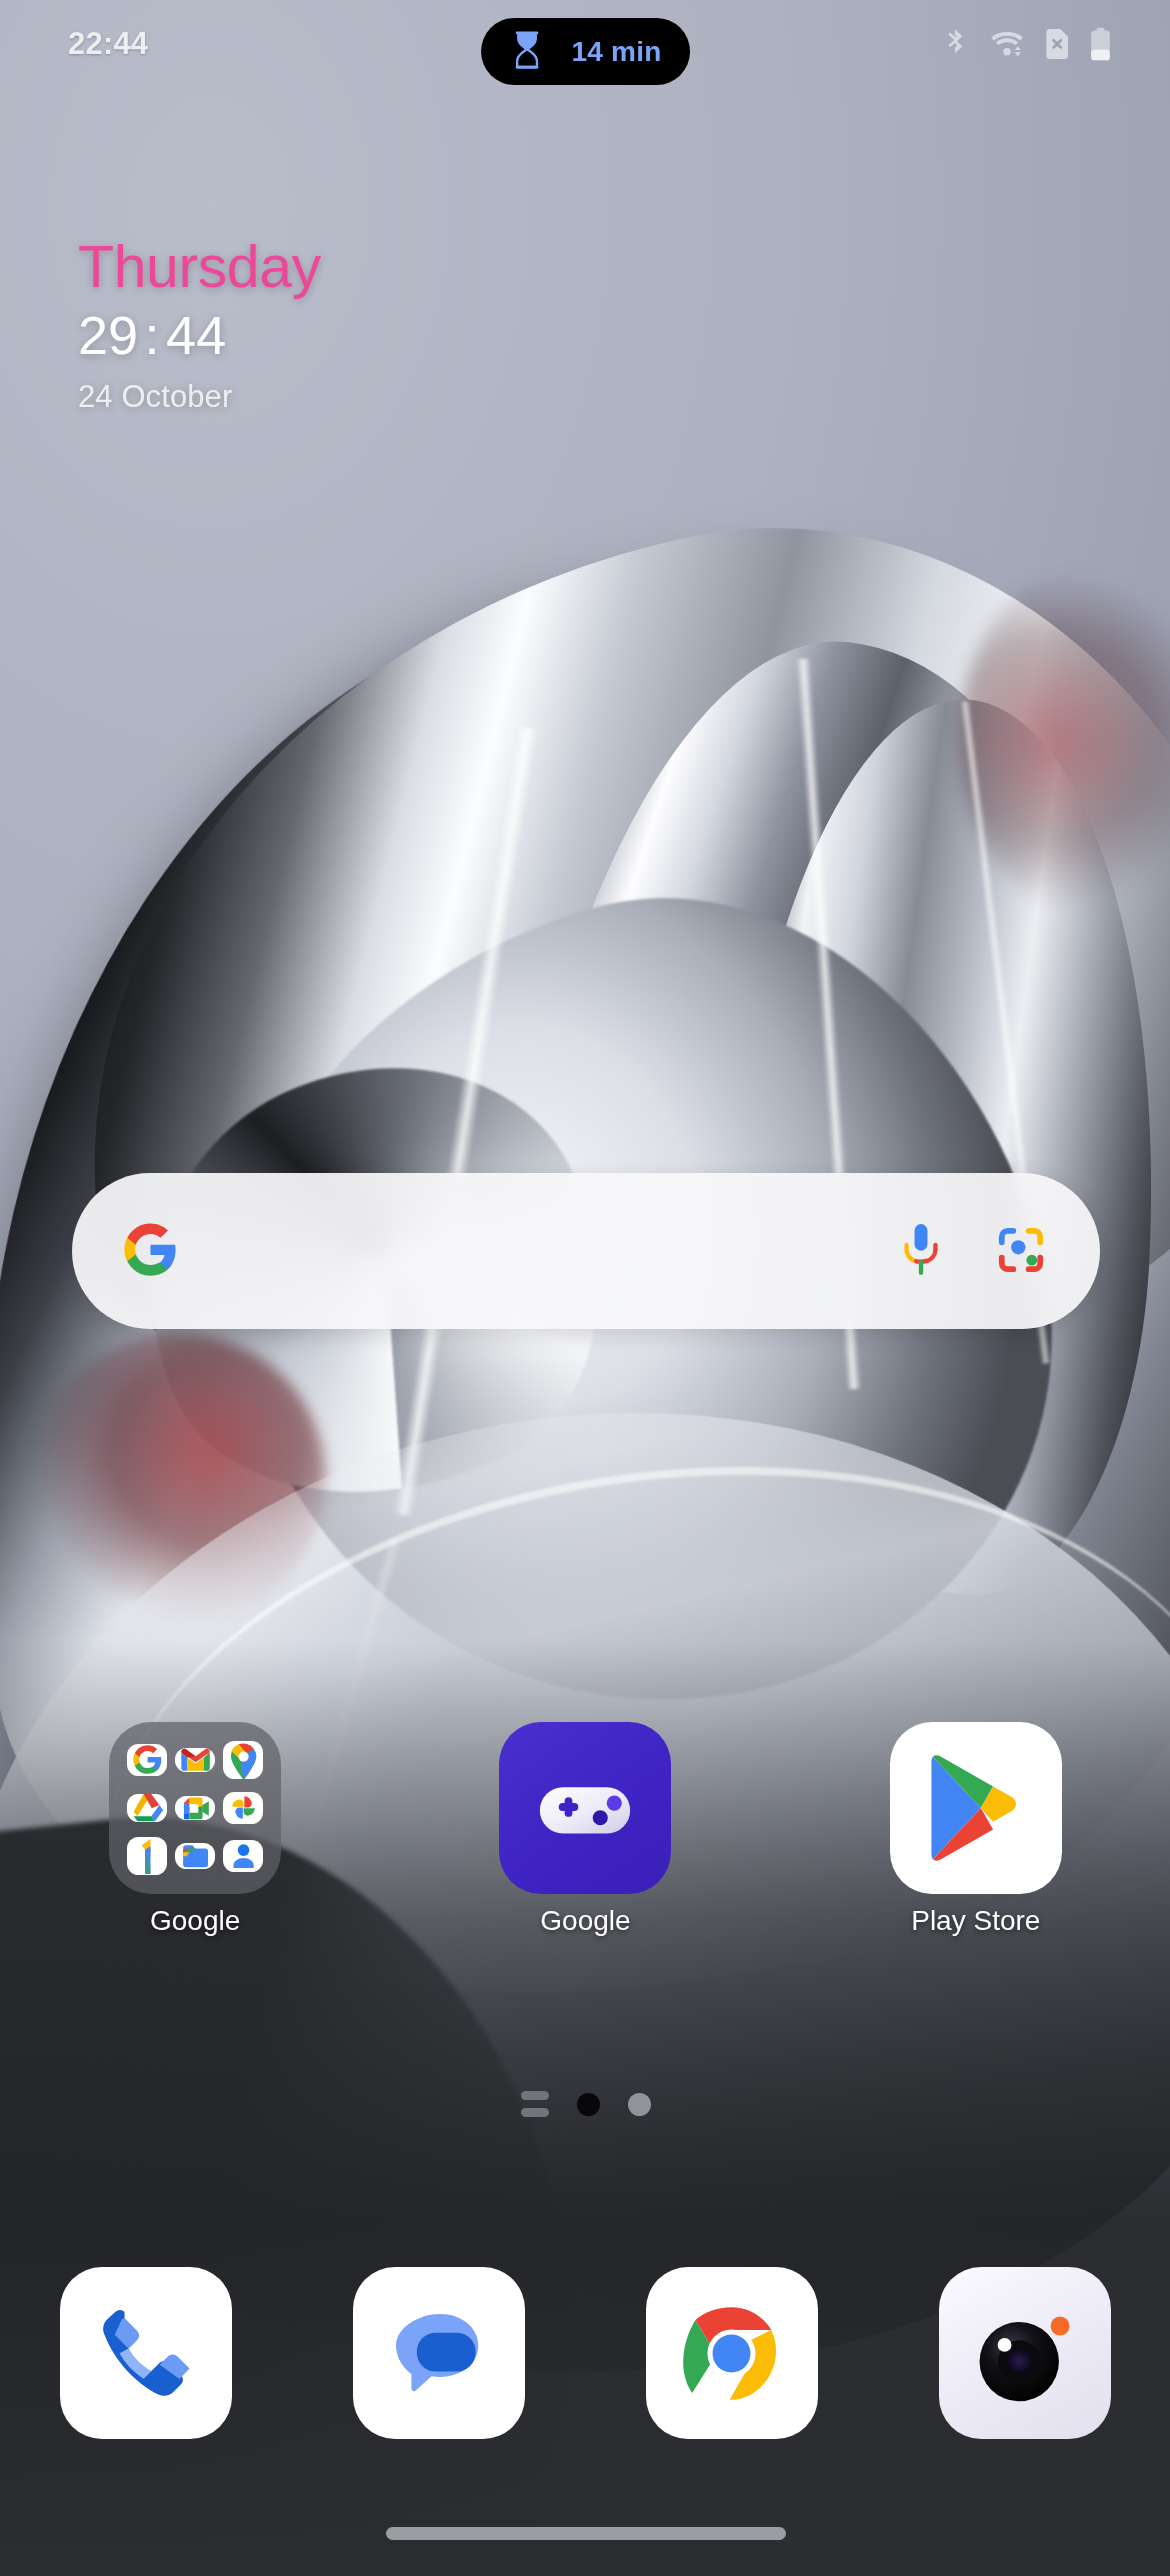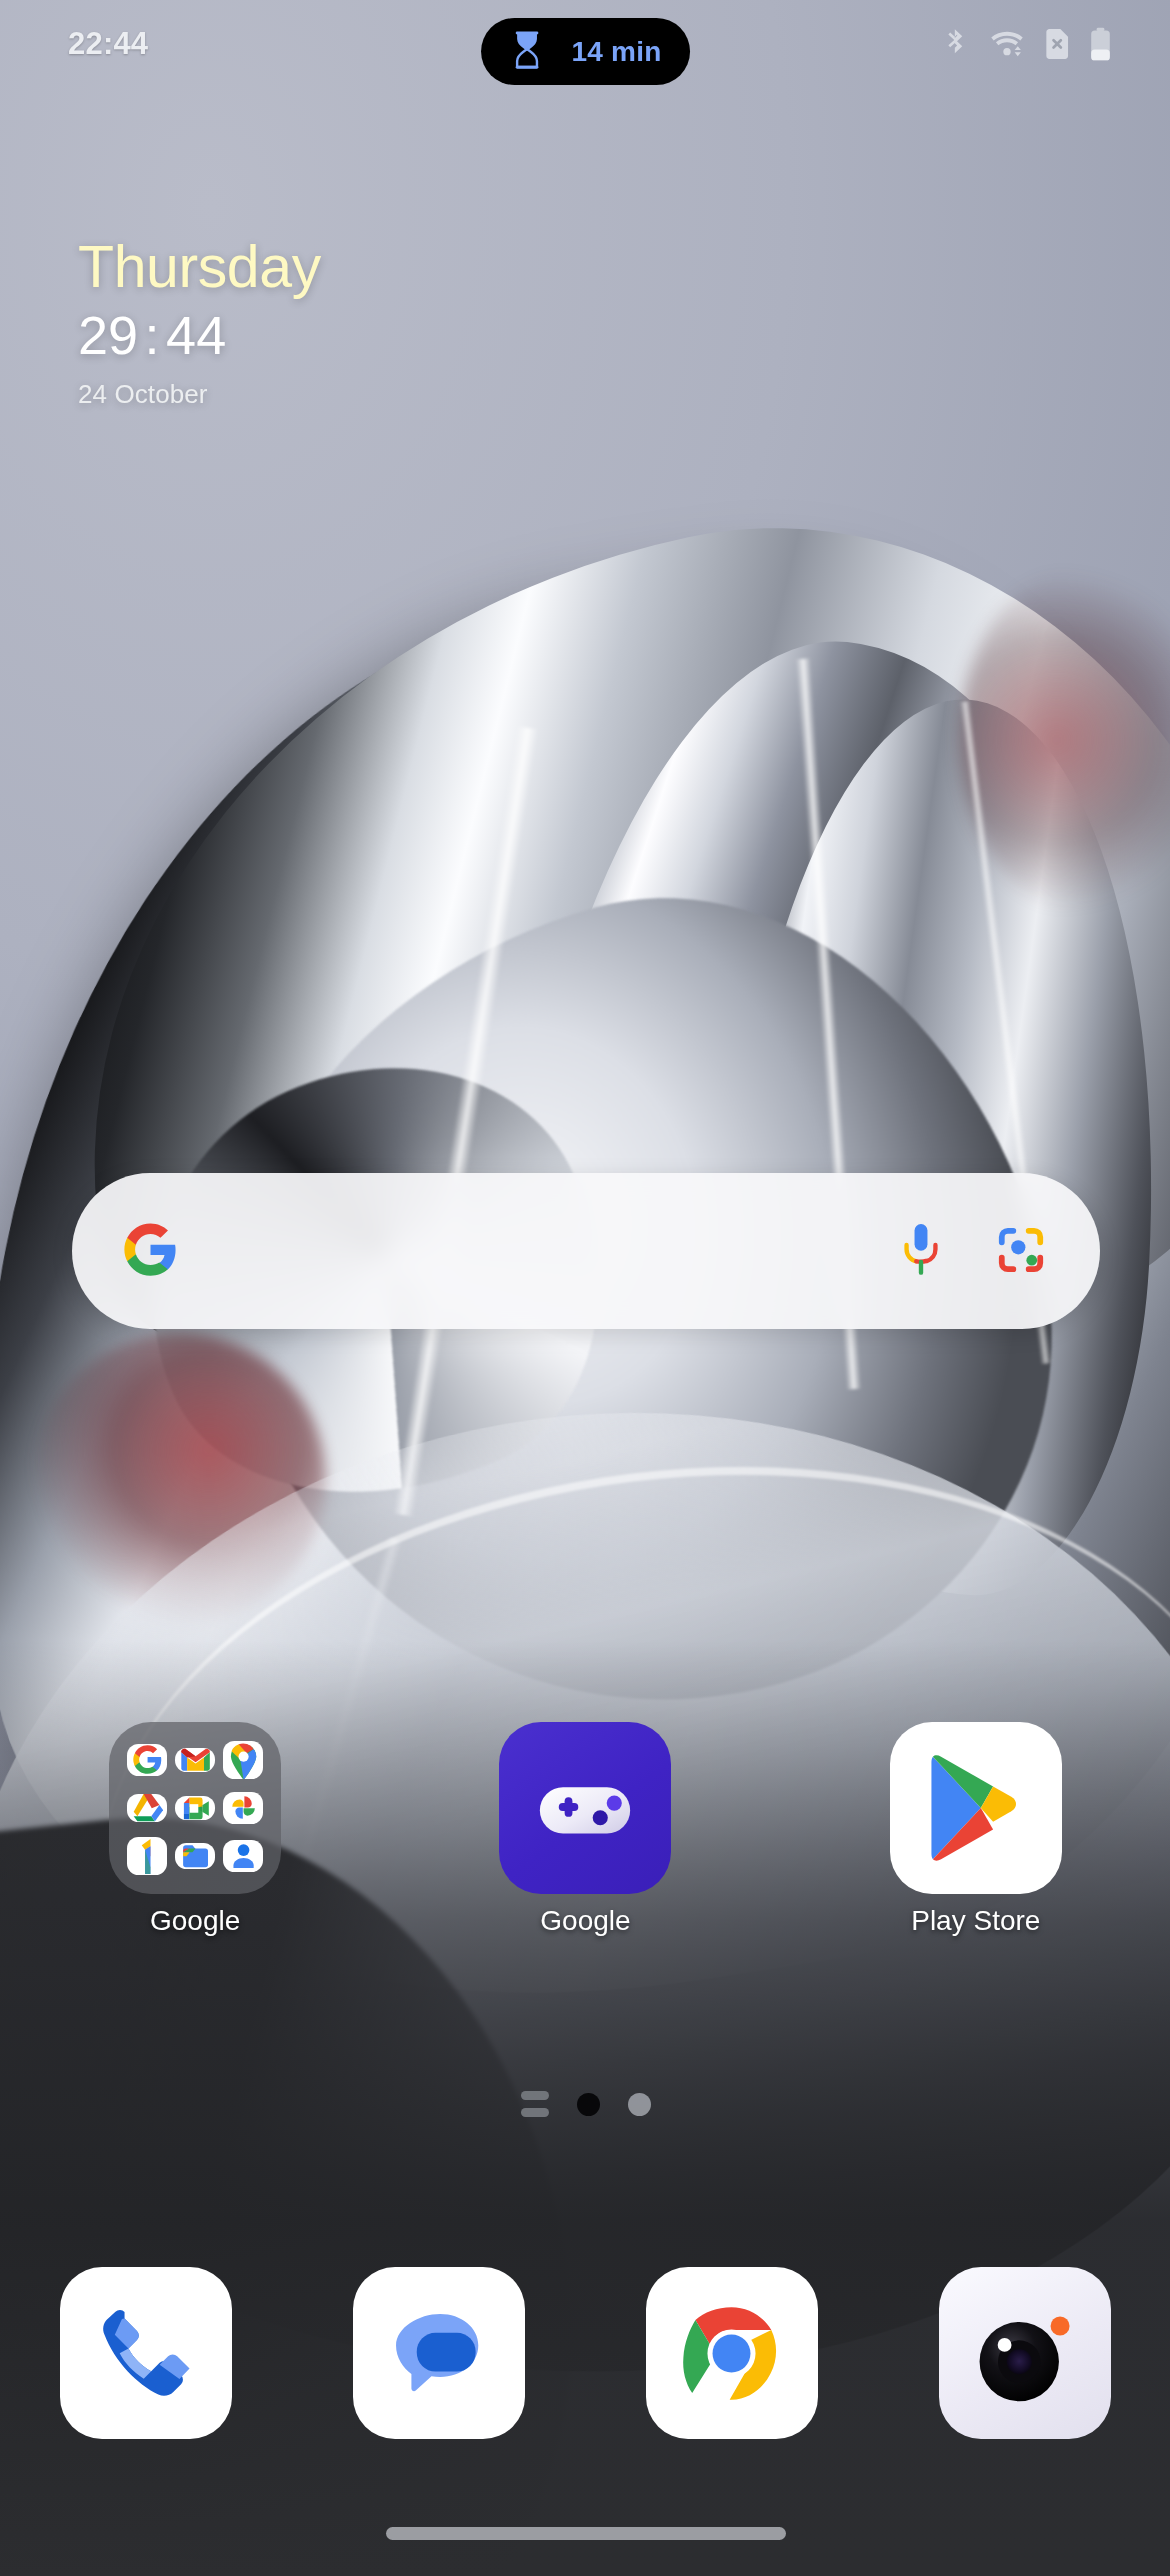--- a/index.html
+++ b/index.html
@@ -152,24 +152,24 @@
     position:absolute; right:60px; top:50%; transform:translateY(-50%);
     display:flex; align-items:center; gap:21px;
   }
   .status-icons svg { display:block; }
 
   
   .clock-widget {
     position:absolute; left:78px; top:237px; z-index:8;
     text-shadow:0 1.6px 8.1px rgba(0,0,0,.22);
   }
-  .cw-day { color:#fef9c3; font-size:59px; font-weight:400; line-height:1.02; letter-spacing:-0.4px; }
+  .cw-day { color:#ec4899; font-size:59px; font-weight:400; line-height:1.02; letter-spacing:-0.4px; }
   .cw-time { color:#fff; font-size:54px; font-weight:300; line-height:1.3; letter-spacing:0px; margin-top:3.3px; }
   .cw-time .colon { padding:0 6.5px; font-weight:300; }
-  .cw-date { color:#eceef0; font-size:26px; font-weight:400; margin-top:8.1px; letter-spacing:0.1px; }
+  .cw-date { color:#eceef0; font-size:31px; font-weight:400; margin-top:8.1px; letter-spacing:0.1px; }
 
   
   .search-bar {
     position:absolute; left:72px; top:1173px; width:1028px; height:156px;
     background:rgba(248,248,250,.93);
     border-radius:78px; z-index:8;
     display:flex; align-items:center;
     box-shadow:0 4.9px 21px rgba(0,0,0,.13);
     backdrop-filter:blur(11.4px);
   }

